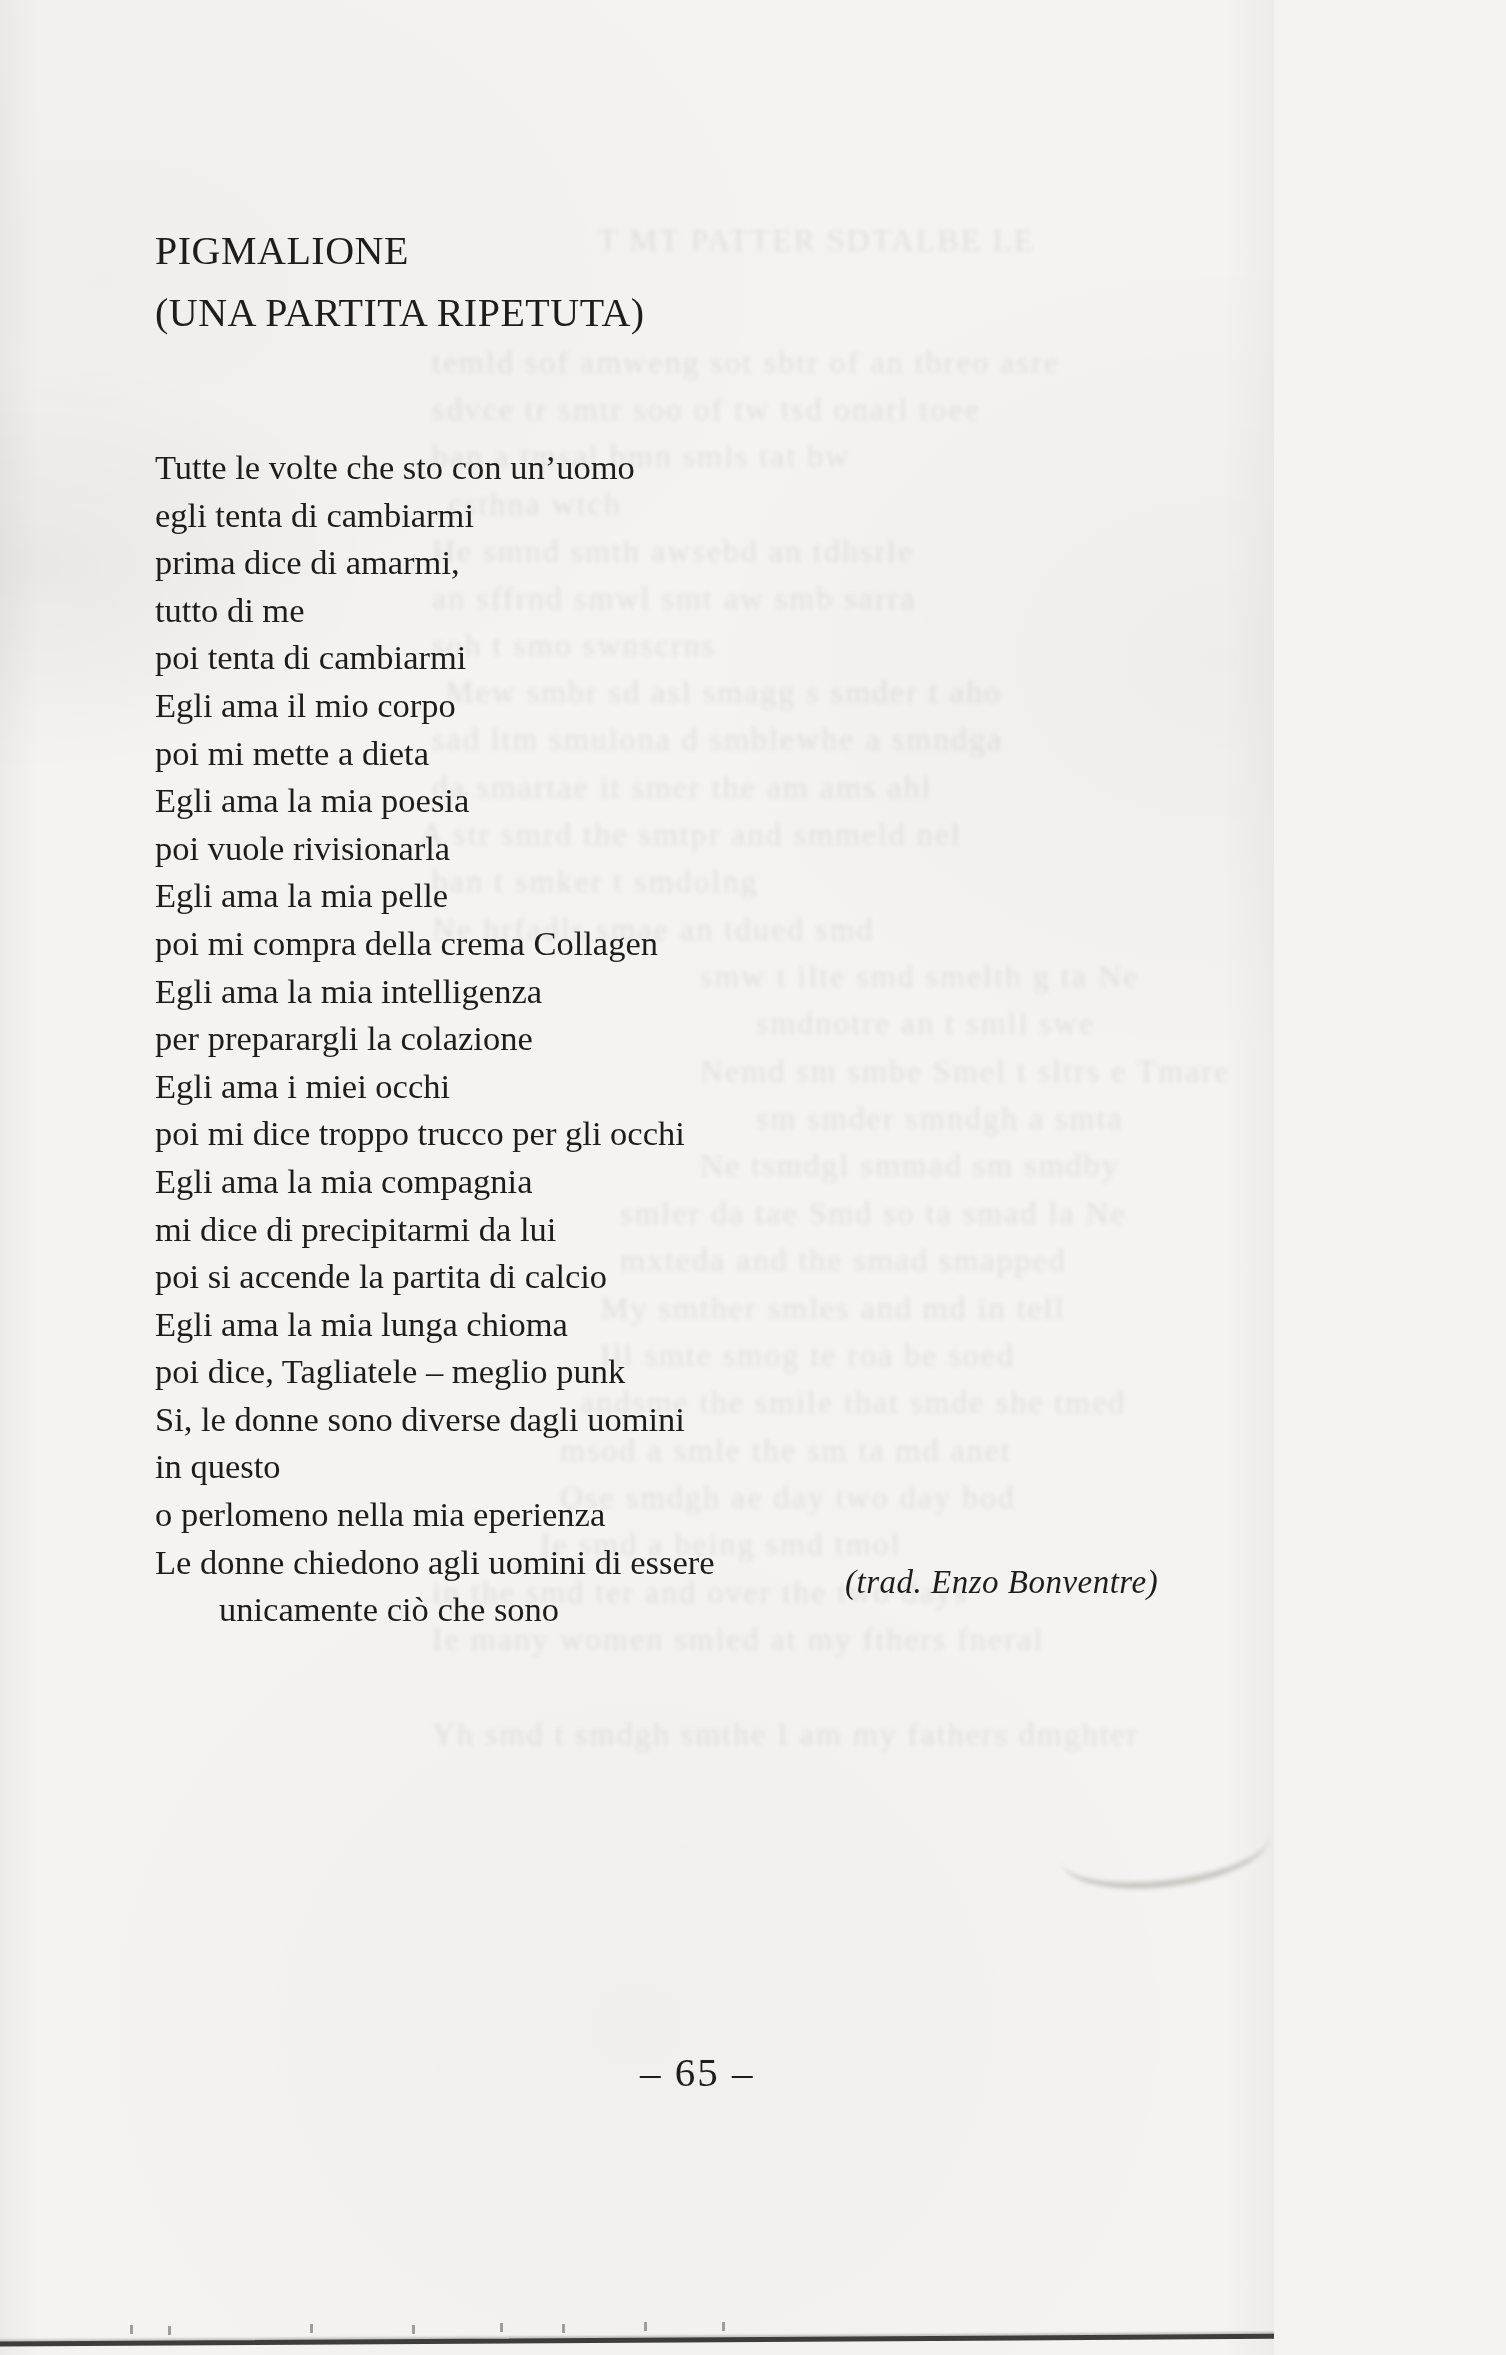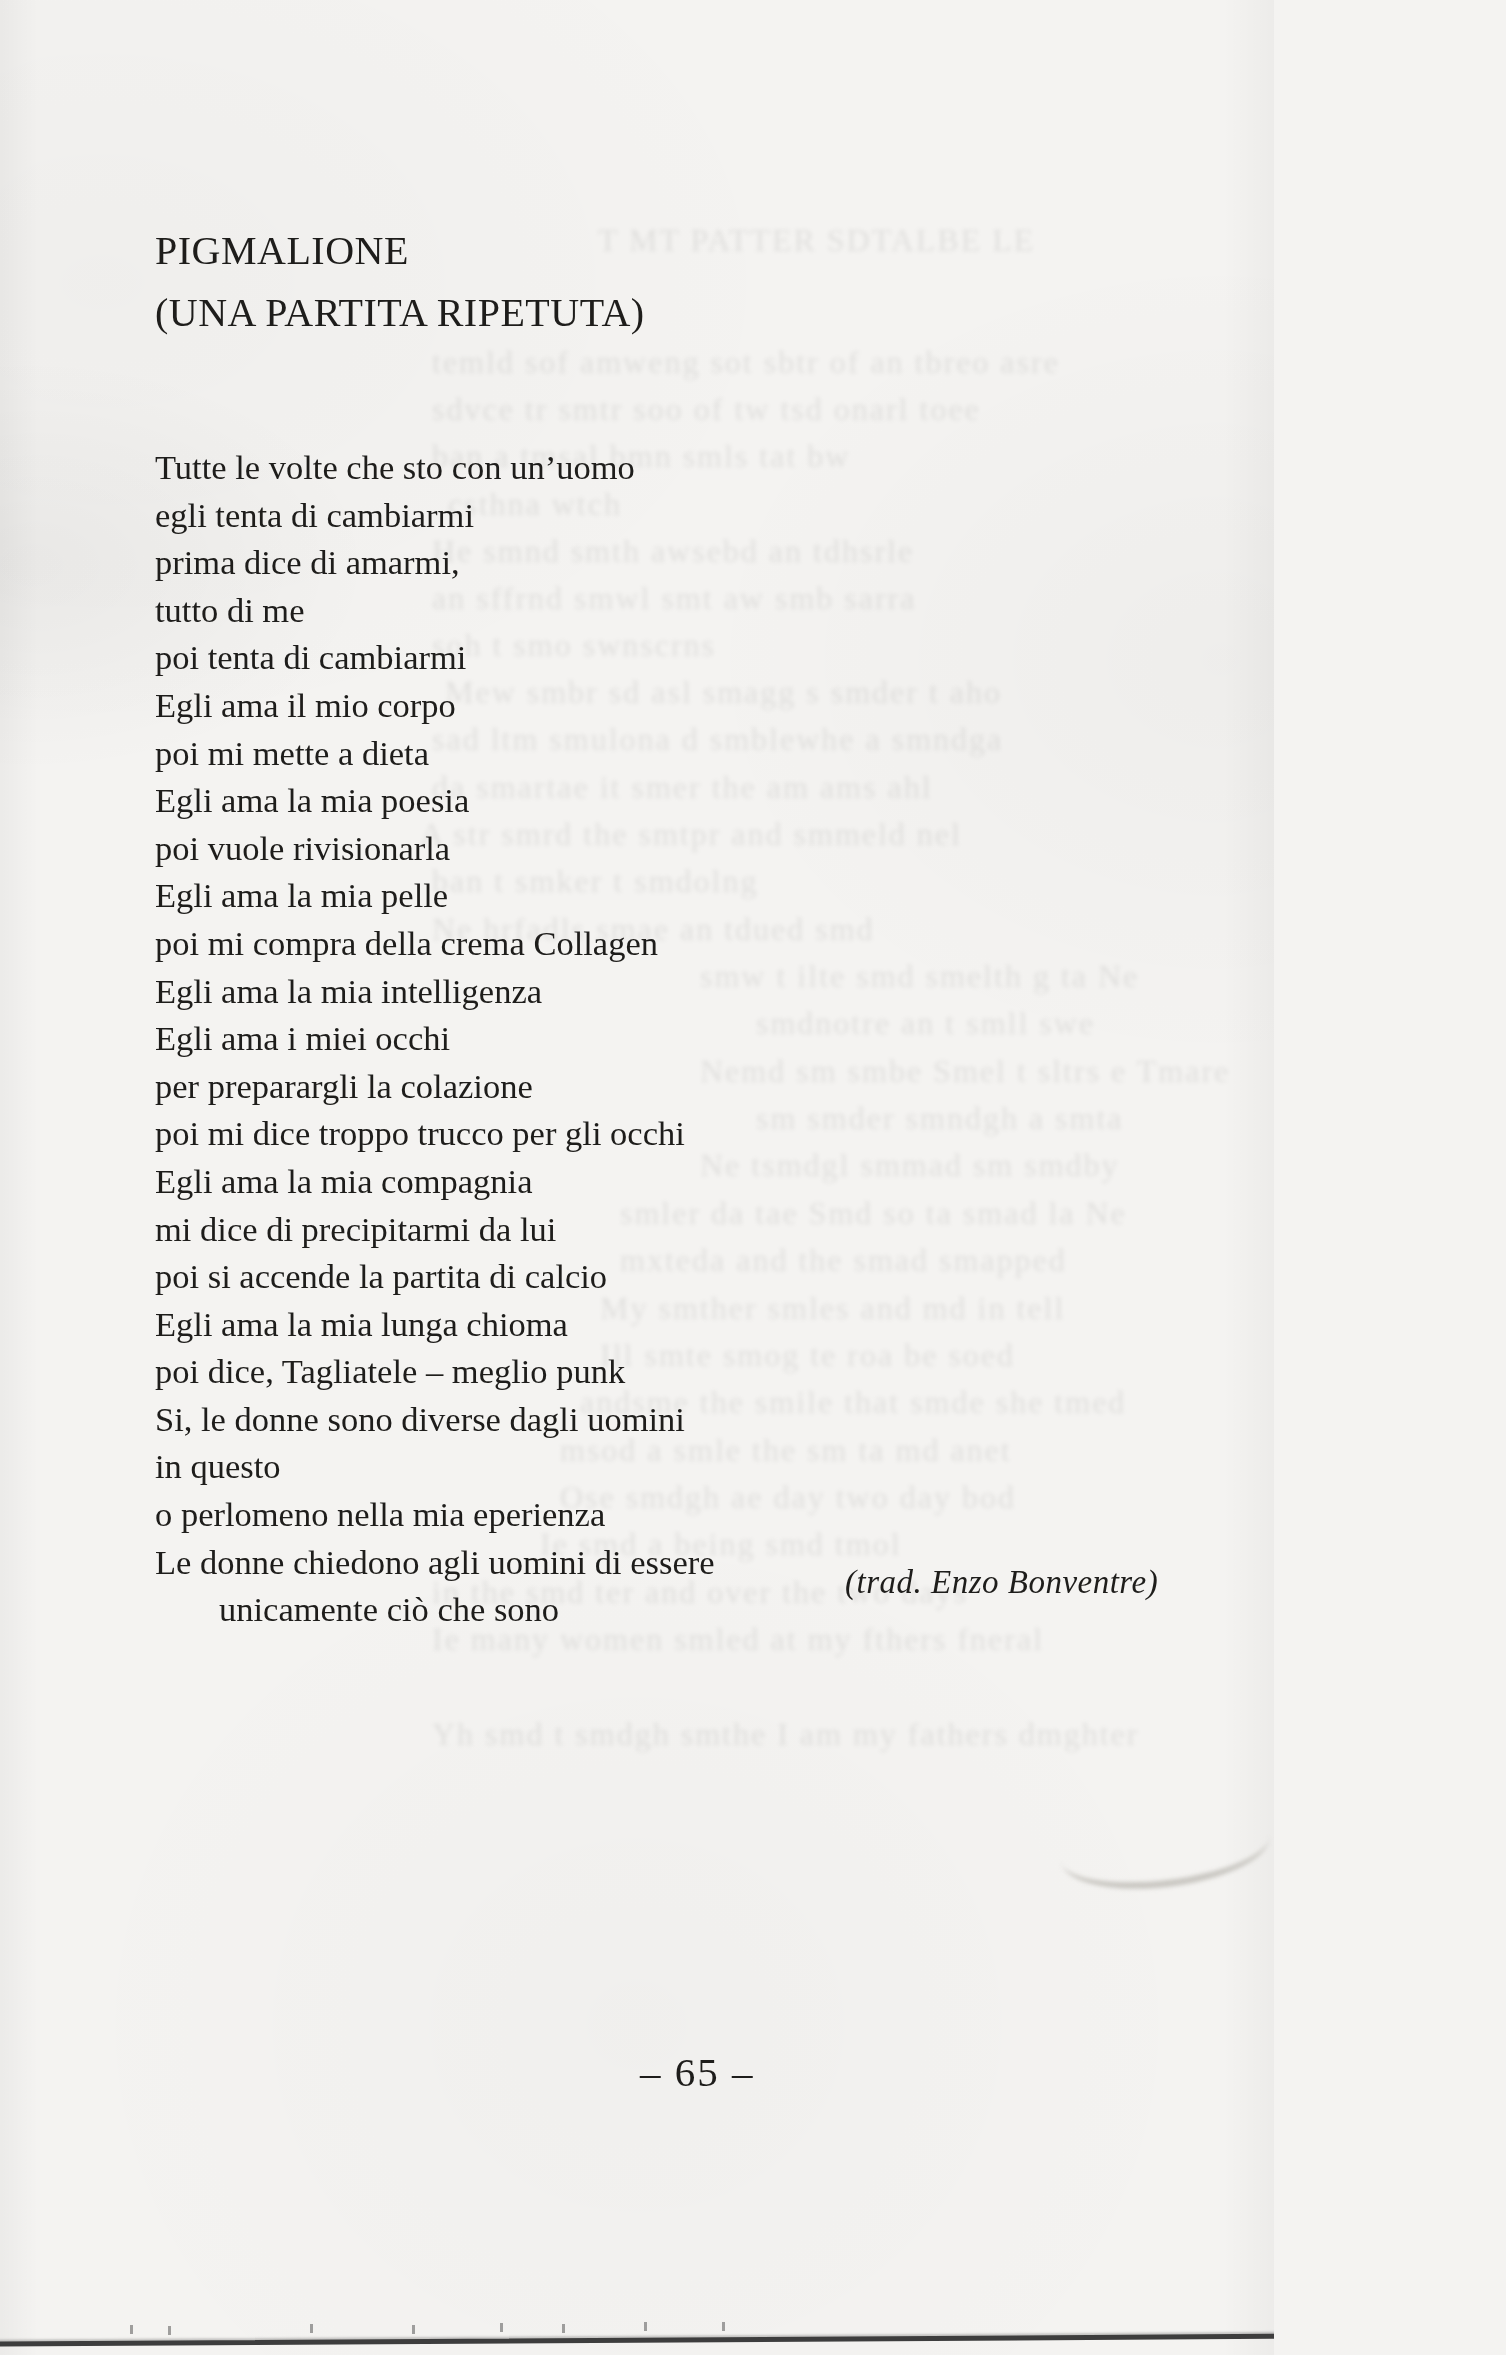--- a/index.html
+++ b/index.html
@@ -115,22 +115,22 @@
       <p class="poem-line">prima dice di amarmi,</p>
       <p class="poem-line">tutto di me</p>
       <p class="poem-line">poi tenta di cambiarmi</p>
       <p class="poem-line">Egli ama il mio corpo</p>
       <p class="poem-line">poi mi mette a dieta</p>
       <p class="poem-line">Egli ama la mia poesia</p>
       <p class="poem-line">poi vuole rivisionarla</p>
       <p class="poem-line">Egli ama la mia pelle</p>
       <p class="poem-line">poi mi compra della crema Collagen</p>
       <p class="poem-line">Egli ama la mia intelligenza</p>
+      <p class="poem-line">per preparargli la colazione</p>
       <p class="poem-line">Egli ama i miei occhi</p>
-      <p class="poem-line">per preparargli la colazione</p>
       <p class="poem-line">poi mi dice troppo trucco per gli occhi</p>
       <p class="poem-line">Egli ama la mia compagnia</p>
       <p class="poem-line">mi dice di precipitarmi da lui</p>
       <p class="poem-line">poi si accende la partita di calcio</p>
       <p class="poem-line">Egli ama la mia lunga chioma</p>
       <p class="poem-line">poi dice, Tagliatele – meglio punk</p>
       <p class="poem-line">Si, le donne sono diverse dagli uomini</p>
       <p class="poem-line">in questo</p>
       <p class="poem-line">o perlomeno nella mia eperienza</p>
       <p class="poem-line">Le donne chiedono agli uomini di essere</p>

